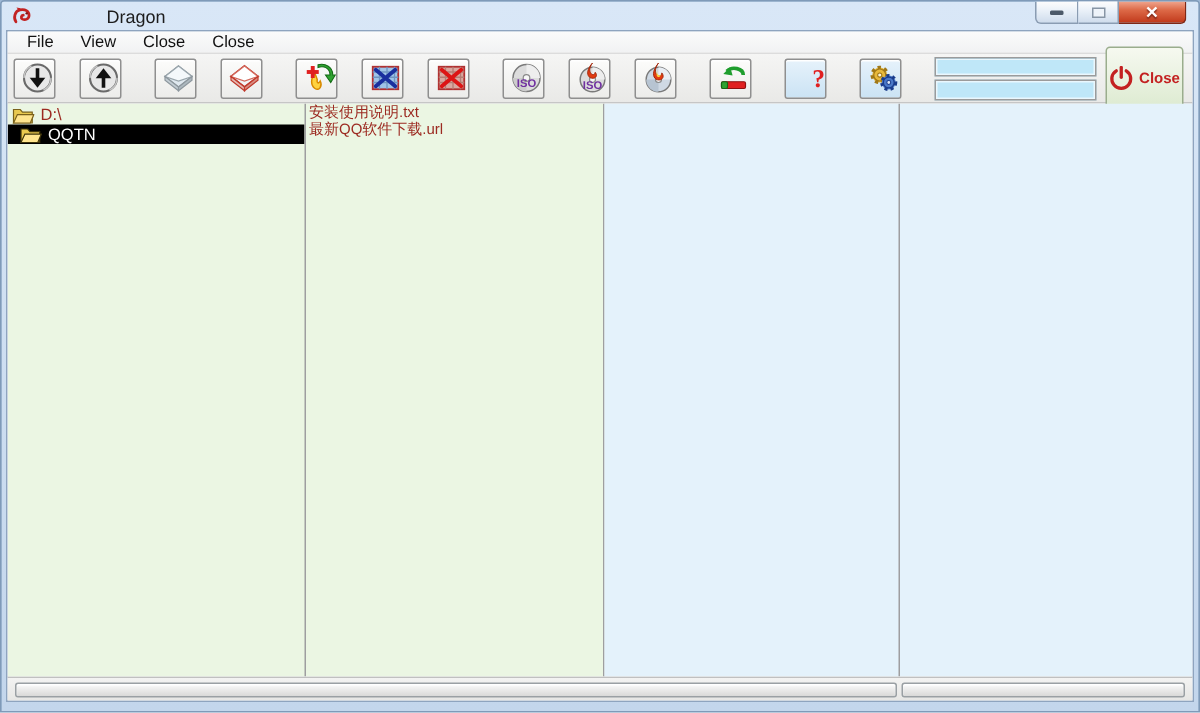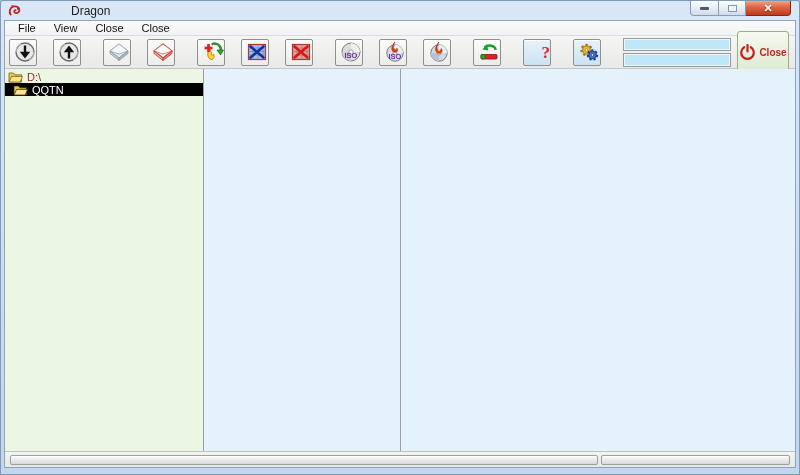--- a/index.html
+++ b/index.html
@@ -294,20 +294,26 @@
               <polygon points="1,11 3.6,5.4 14.6,5.4 12.2,11" fill="#ffe58e" stroke="#3c3208" stroke-width="0.8"></polygon>
             </svg>
             <span class="row-label">QQTN</span>
           </div>
 
 
 
         </div>
       </div>
 
+      <div class="pane green pane2">
+        <div class="filelist">
+          <div class="file-row">安装使用说明.txt</div>
+          <div class="file-row">最新QQ软件下载.url</div>
+        </div>
+      </div>
 
       <div class="pane blue pane3"></div>
 
       <div class="pane blue pane4"></div>
 
     </div>
 
     <div class="statusbar">
       <div class="status-seg left"></div>
       <div class="status-seg right"></div>

